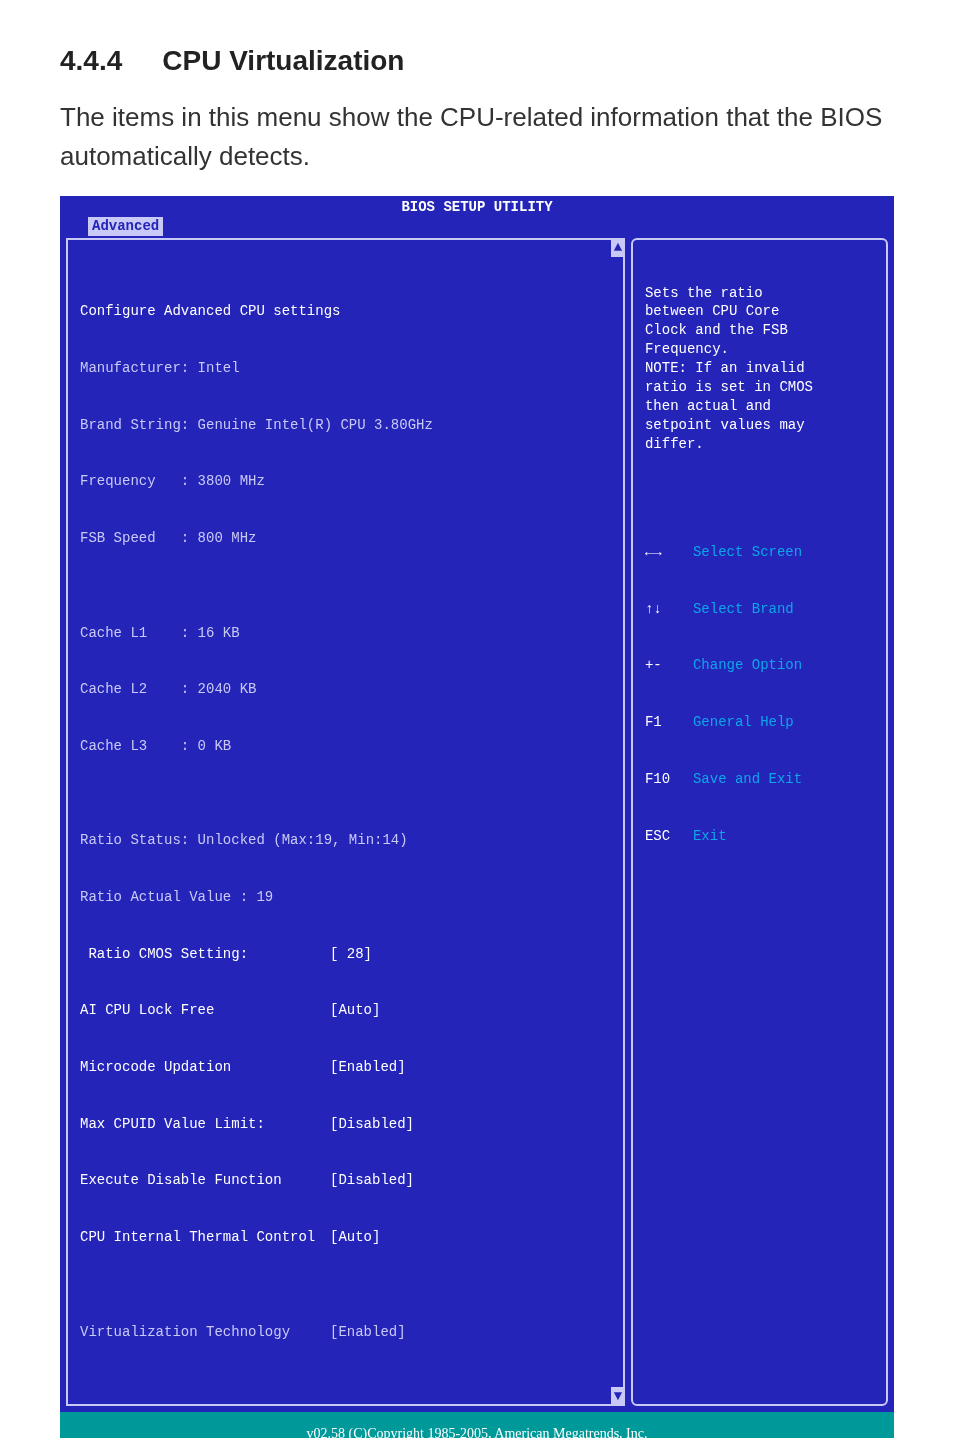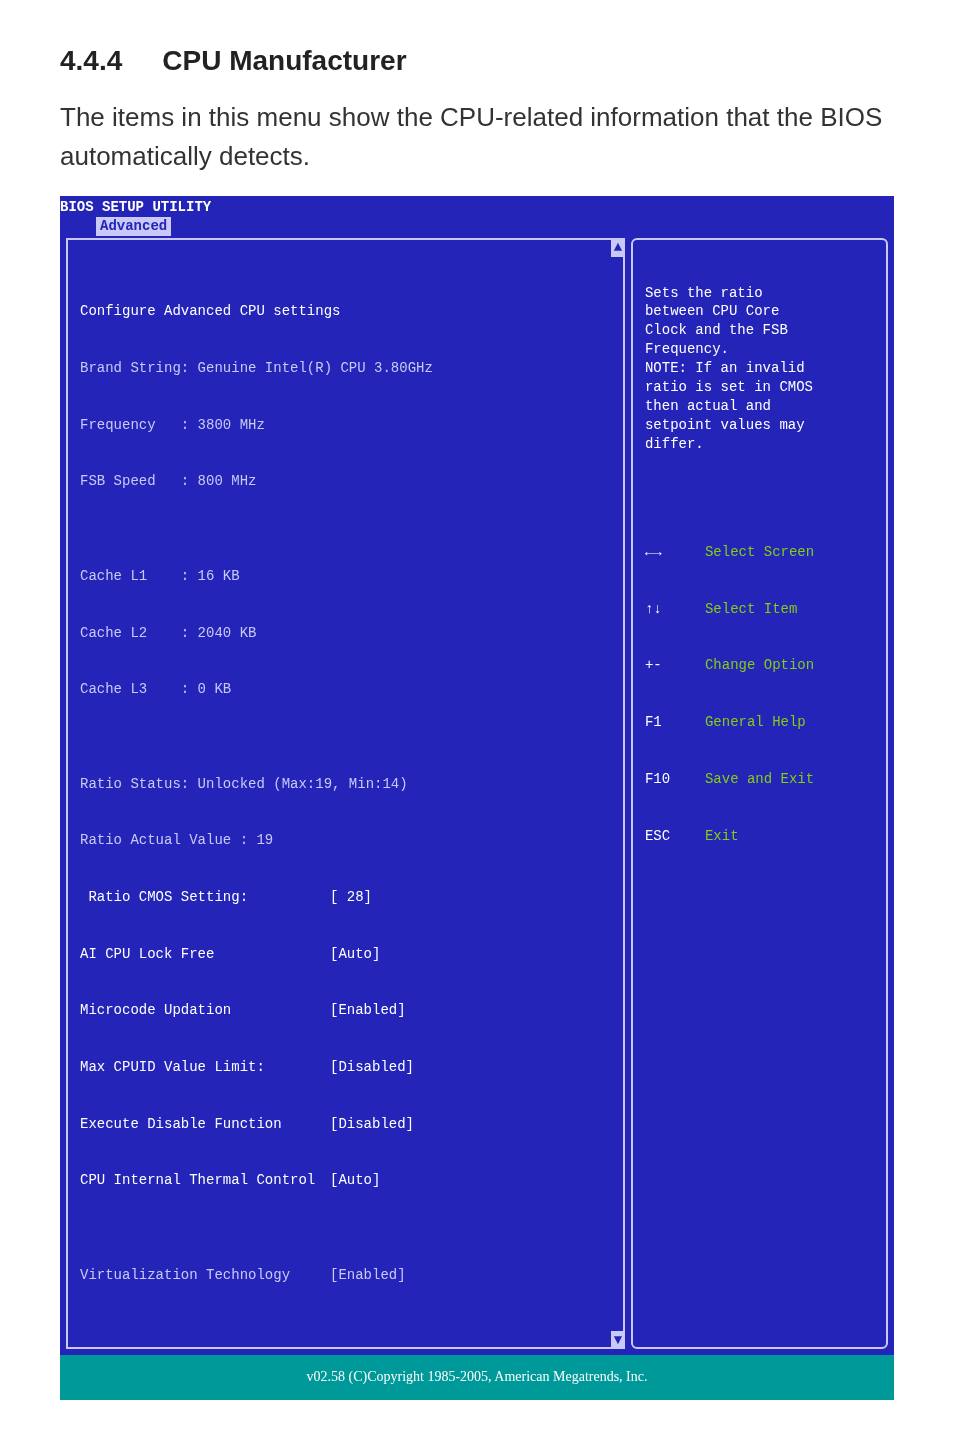--- a/index.html
+++ b/index.html
@@ -35,28 +35,28 @@
     width: 100%;
     background: #2424b8;
     font-family: "Courier New", monospace;
     font-size: 14px;
     line-height: 1.35;
     color: #c9c9f7;
     margin: 10px 0 24px 0;
     box-sizing: border-box;
   }
   .bios-title {
-    text-align: left;
+    text-align: center;
     color: #fff;
     padding: 2px 0 0 0;
     font-weight: bold;
     margin-top: 20px;
   }
   .bios-tabs {
-    padding: 0 0 2px 36px;
+    padding: 0 0 2px 28px;
   }
   .bios-tab {
     background: #c9c9f7;
     color: #2424b8;
     padding: 0 4px;
     font-weight: bold;
     display: inline-block;
   }
   .bios-body {
     display: flex;
@@ -105,40 +105,41 @@
     color: #2424b8;
     background: #c9c9f7;
     width: 14px;
     text-align: center;
     font-weight: bold;
   }
   .scroll-arrow.top { top: -2px; }
   .scroll-arrow.bottom { bottom: -2px; }
   .key-row { display: flex; }
   .key-row .k { width: 48px; display: inline-block; color: #fff; }
-  .key-row .d { color: #84cc16; margin-left: 12px; }
+  .key-row .d { color: #0ea5e9; }
 </style>
 </head>
 <body>
 
 <h2 class="main-heading">
-  <span class="num">4.4.4</span><span>CPU Manufacturer</span>
+  <span class="num">4.4.4</span><span>CPU Virtualization</span>
 </h2>
 
 <p class="body-text">The items in this menu show the CPU-related information that the BIOS automatically detects.</p>
 
 <div class="bios-box">
   <div class="bios-title">BIOS SETUP UTILITY</div>
   <div class="bios-tabs">
     <span class="bios-tab">Advanced</span>
   </div>
   <div class="bios-body">
     <div class="bios-left">
       <div class="scroll-arrow top">▲</div>
       <div class="highlight" style="color:#fff;font-weight:normal;">Configure Advanced CPU settings</div>
+      <div>Manufacturer: Intel</div>
       <div>Brand String: Genuine Intel(R) CPU 3.80GHz</div>
       <div>Frequency   : 3800 MHz</div>
       <div>FSB Speed   : 800 MHz</div>
       <div></div>
       <div>Cache L1    : 16 KB</div>
       <div>Cache L2    : 2040 KB</div>
       <div>Cache L3    : 0 KB</div>
       <div></div>
       <div>Ratio Status: Unlocked (Max:19, Min:14)</div>
       <div>Ratio Actual Value : 19</div>
@@ -157,21 +158,21 @@
 between CPU Core
 Clock and the FSB
 Frequency.
 NOTE: If an invalid
 ratio is set in CMOS
 then actual and
 setpoint values may
 differ.</div>
       <div style="height:14px;"></div>
       <div class="key-row"><span class="k">←→</span><span class="d">Select Screen</span></div>
-      <div class="key-row"><span class="k">↑↓</span><span class="d">Select Item</span></div>
+      <div class="key-row"><span class="k">↑↓</span><span class="d">Select Brand</span></div>
       <div class="key-row"><span class="k">+-</span><span class="d">Change Option</span></div>
       <div class="key-row"><span class="k">F1</span><span class="d">General Help</span></div>
       <div class="key-row"><span class="k">F10</span><span class="d">Save and Exit</span></div>
       <div class="key-row"><span class="k">ESC</span><span class="d">Exit</span></div>
     </div>
   </div>
   <div class="bios-footer">v02.58 (C)Copyright 1985-2005, American Megatrends, Inc.</div>
 </div>
 
 <h3 class="sub-heading">Ratio CMOS Setting [ 28]</h3>

